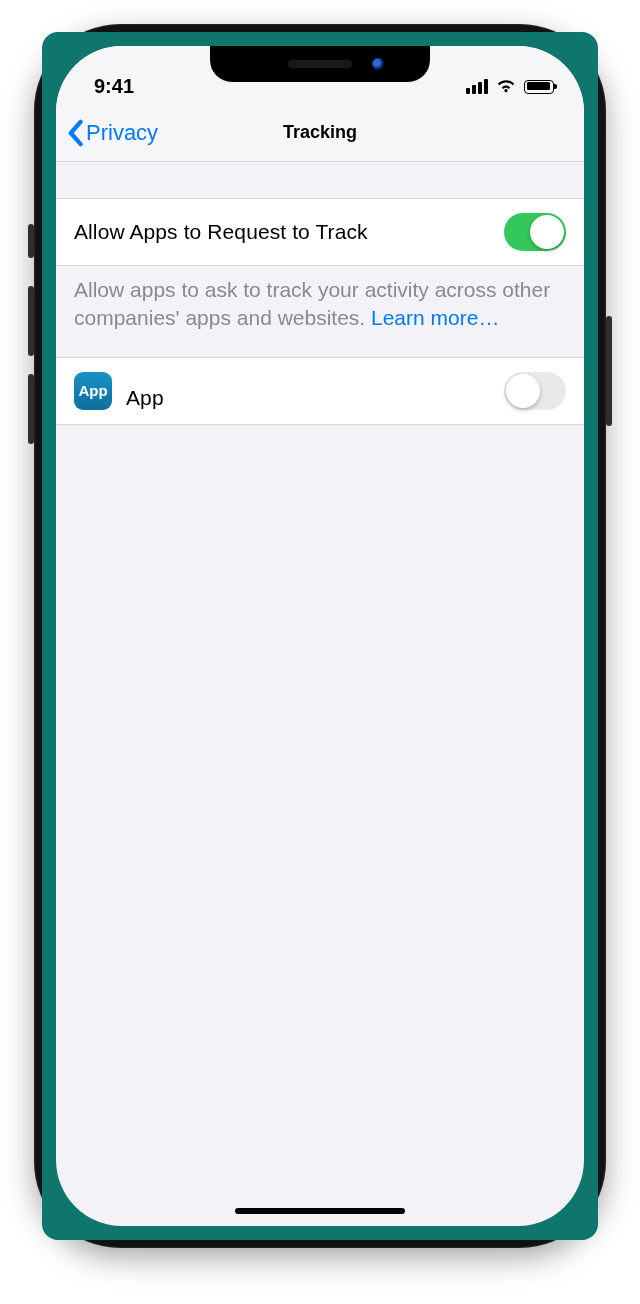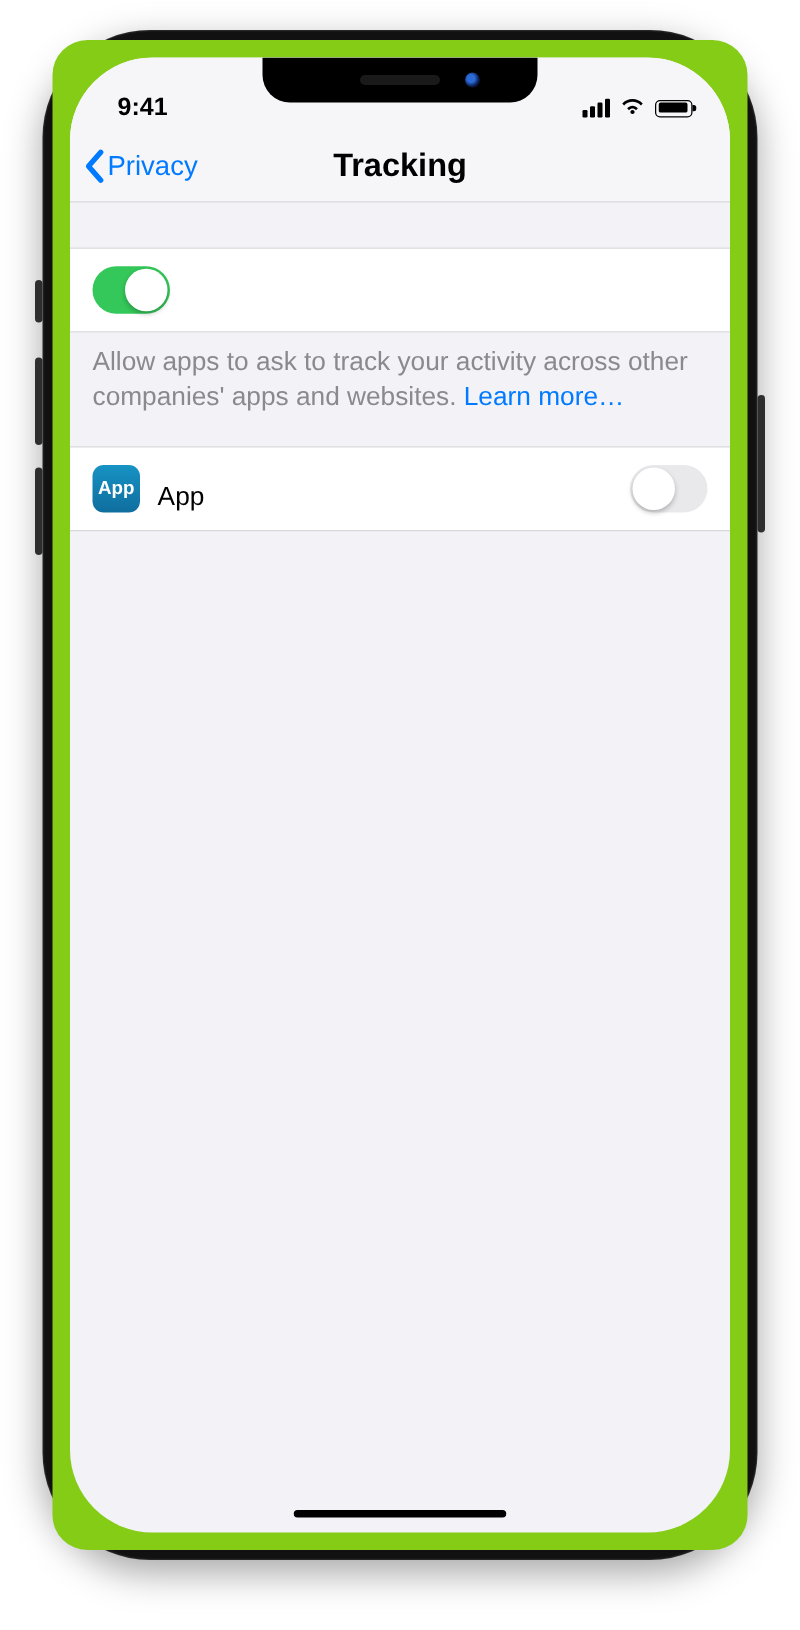--- a/index.html
+++ b/index.html
@@ -18,22 +18,22 @@
       width: 572px;
       height: 1224px;
       border-radius: 86px;
       background: #111;
       box-shadow: 0 10px 30px rgba(0,0,0,0.35), inset 0 0 2px rgba(255,255,255,0.3);
       padding: 8px;
     }
     .bezel {
       width: 100%;
       height: 100%;
-      border-radius: 28px;
-      background: #84cc16;
+      border-radius: 16px;
+      background: #0f766e;
       padding: 14px;
       position: relative;
     }
     
     .btn-side {
       position: absolute;
       background: #2e2e2e;
       border-radius: 3px;
     }
     .btn-mute  { left: -6px; top: 200px; width: 6px; height: 34px; }
@@ -114,21 +114,21 @@
     
     .navbar {
       height: 58px;
       background: #f6f6f8;
       border-bottom: 1px solid #d7d7db;
       position: relative;
       display: flex;
       align-items: center;
       justify-content: center;
     }
-    .nav-title { font-size: 26px; font-weight: 600; color:#000; }
+    .nav-title { font-size: 18px; font-weight: 600; color:#000; }
     .back {
       position: absolute; left: 10px; top: 0; bottom: 0;
       display: flex; align-items: center; gap: 2px;
       color: #007aff; font-size: 22px;
       cursor: pointer;
     }
     .back svg { width: 18px; height: 28px; }
     
     .content { flex: 1; overflow: hidden; }
     .spacer { height: 36px; }
@@ -226,20 +226,21 @@
             </svg>
           <span>Privacy</span>
         </div>
         <span class="nav-title">Tracking</span>
       </div>
 
       <div class="content">
         <div class="spacer"></div>
 
         <div class="cell-row">
+          <span class="cell-label">Allow Apps to Request to Track</span>
           <div class="tgl on">
               <div class="knob"></div>
             </div>
         </div>
 
         <div class="footer">
           <span>Allow apps to ask to track your activity across other companies' apps and websites. </span><a href="#">Learn more…</a>
         </div>
 
         <div id="apps-list">

